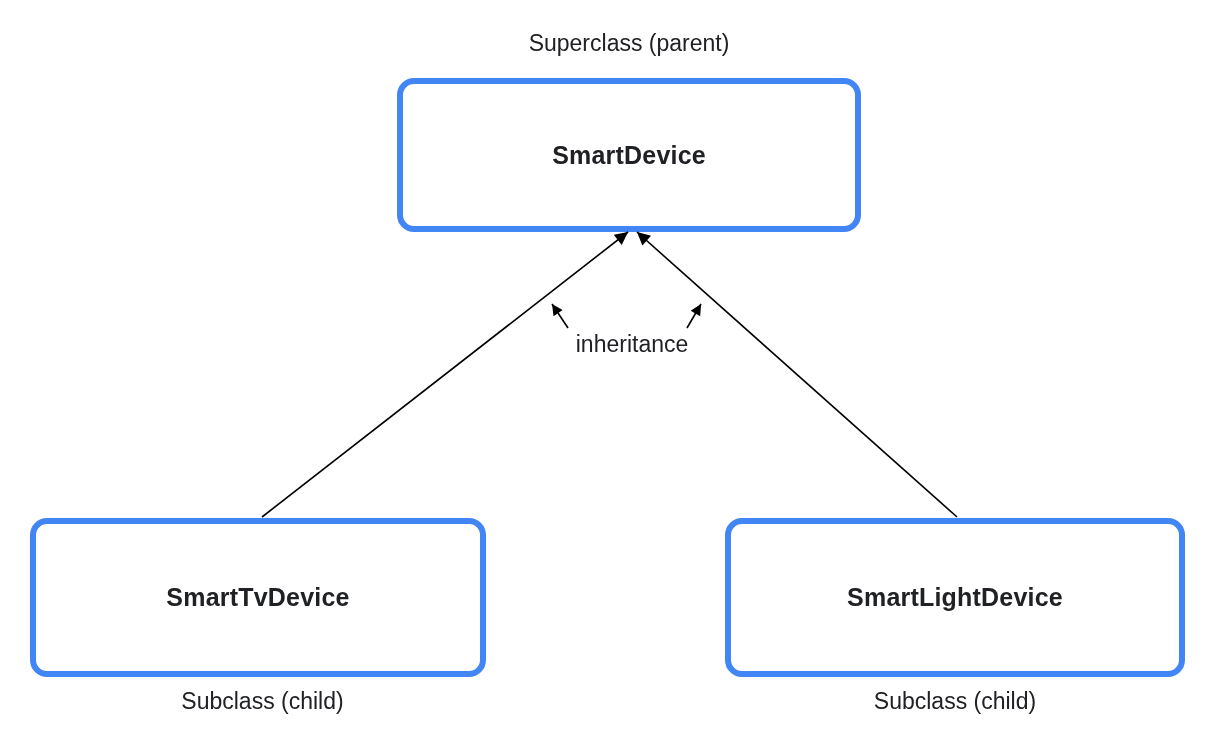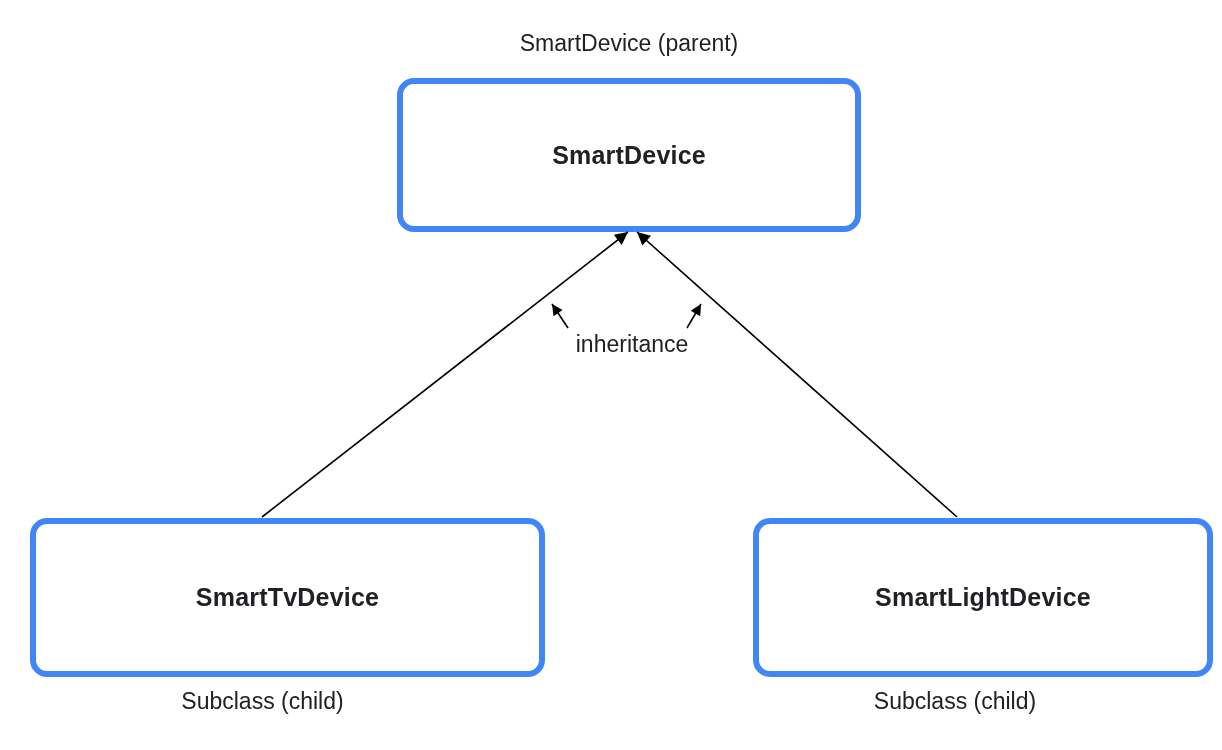--- a/index.html
+++ b/index.html
@@ -30,22 +30,22 @@
     align-items: center;
     justify-content: center;
   }
   .class-box .class-name {
     font-size: 25px;
     font-weight: 600;
     letter-spacing: 0.2px;
     color: var(--text);
   }
   #superclass-box { left: 397px; top: 78px;  width: 464px; height: 154px; }
-  #subclass-box-left  { left: 30px;  top: 518px; width: 515px; height: 159px; }
-  #subclass-box-right { left: 725px; top: 518px; width: 460px; height: 159px; margin-left: 28px; }
+  #subclass-box-left  { left: 30px;  top: 518px; width: 456px; height: 159px; }
+  #subclass-box-right { left: 725px; top: 518px; width: 460px; height: 159px; }
 
   .caption {
     position: absolute;
     text-align: center;
     font-size: 23px;
     line-height: 1.2;
     color: var(--text);
   }
   #superclass-caption { left: 397px; top: 30px;  width: 464px; }
   #subclass-caption-left  { left: 30px;  top: 688px; width: 465px; }
@@ -60,21 +60,21 @@
     pointer-events: none;
   }
   svg.edges line { stroke: var(--line); stroke-width: 1.6; }
   svg.edges .arrowhead { fill: var(--line); }
 </style>
 </head>
 <body>
 
 <div class="canvas">
 
-  <div class="caption" id="superclass-caption">SmartDevice (parent)</div>
+  <div class="caption" id="superclass-caption">Superclass (parent)</div>
 
   <div class="class-box" id="superclass-box">
     <span class="class-name">SmartDevice</span>
   </div>
 
   <svg class="edges" viewBox="0 0 1222 750" xmlns="http://www.w3.org/2000/svg" aria-hidden="true">
     <defs>
       <marker id="ah" viewBox="0 0 10 10" refX="10" refY="5" markerUnits="userSpaceOnUse" markerWidth="19" markerHeight="13" orient="auto">
         <path class="arrowhead" d="M0,0 L10,5 L0,10 z"></path>
       </marker>

